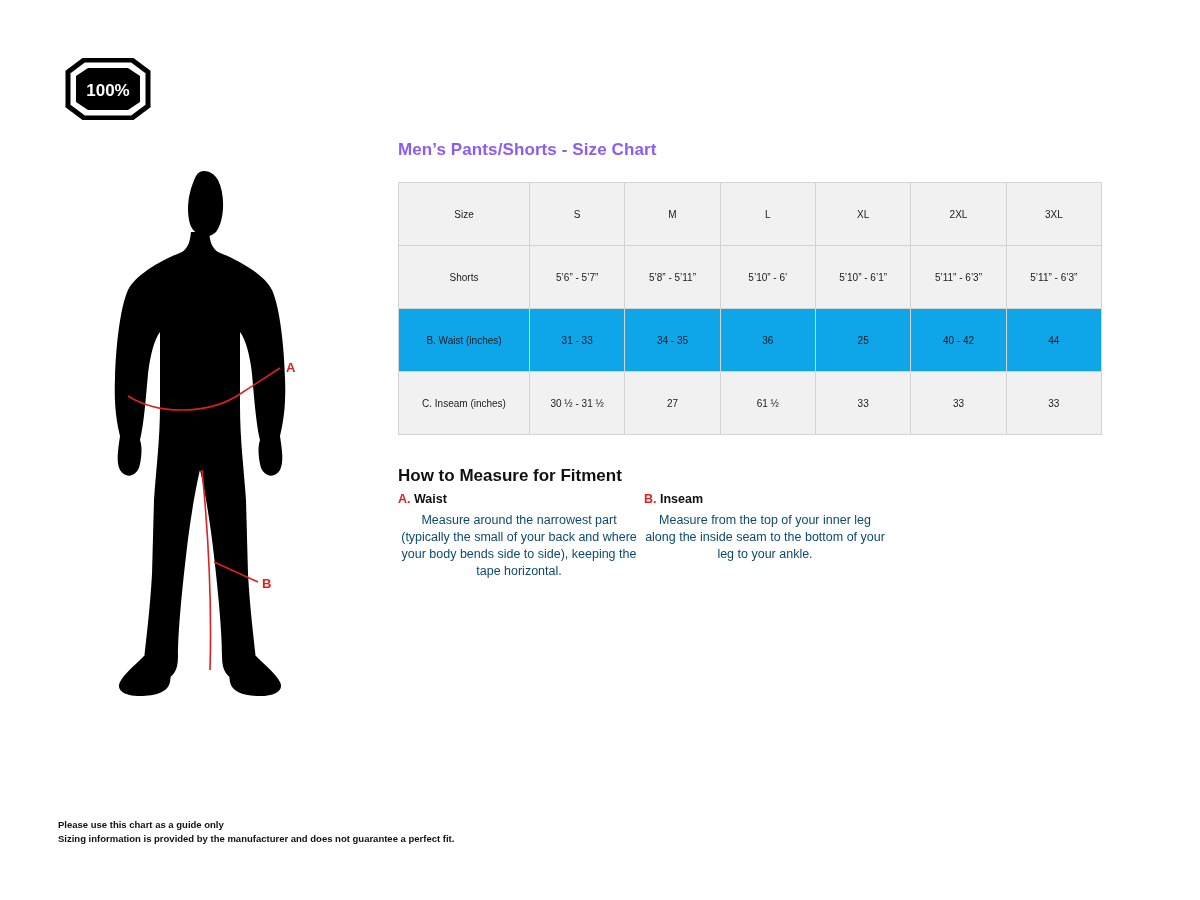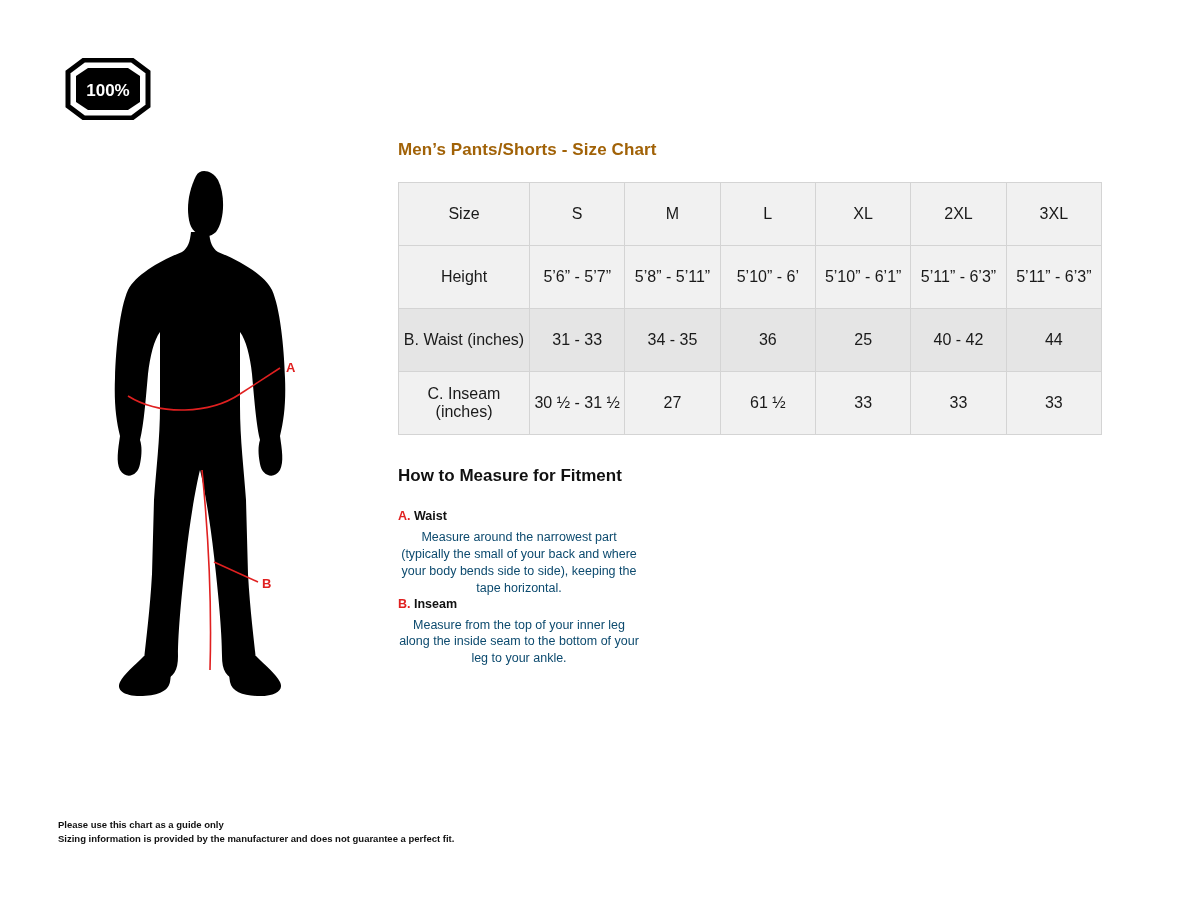--- a/index.html
+++ b/index.html
@@ -39,65 +39,64 @@
     position: absolute;
     left: 398px;
     top: 140px;
     width: 760px;
   }
 
   .chart-title {
     font-size: 17px;
     font-weight: bold;
     letter-spacing: 0.1px;
-    color: #a16207;
+    color: #8b5cf6;
     margin: 0 0 22px 0;
   }
 
   table.size-chart {
     border-collapse: collapse;
     table-layout: fixed;
     width: 704px;
-    font-size: 16px;
+    font-size: 10px;
   }
   table.size-chart td {
     border: 1px solid #d4d4d4;
     text-align: center;
     vertical-align: middle;
     height: 54px;
     padding: 4px 2px;
     color: #1a1a1a;
   }
   table.size-chart td.label-col {
     width: 126px;
   }
   table.size-chart tr.shaded td {
     background: #f1f1f1;
   }
   table.size-chart tr.plain td {
-    background: #e5e5e5;
+    background: #0ea5e9;
   }
 
   
   .howto {
     position: absolute;
     left: 398px;
     top: 466px;
     width: 760px;
   }
   .howto h2 {
     font-size: 17px;
     font-weight: bold;
-    margin: 0 0 23px 0;
+    margin: 0 0 6px 0;
     color: #111111;
   }
   .howto-cols {
     display: flex;
     gap: 0px;
-    flex-direction: column;
   }
   .howto-col {
     width: 242px;
     margin-right: 8px;
   }
   .howto-col + .howto-col {
     margin-left: 0px;
   }
   .howto-col:nth-child(2) {
     margin-left: 0px;
@@ -210,21 +209,21 @@
         <td class="label-col">Size</td>
         <td>S</td>
         <td>M</td>
         <td>L</td>
         <td>XL</td>
         <td>2XL</td>
         <td>3XL</td>
       </tr>
 
       <tr class="shaded">
-        <td class="label-col">Height</td>
+        <td class="label-col">Shorts</td>
         <td>5’6” - 5’7”</td>
         <td>5’8” - 5’11”</td>
         <td>5’10” - 6’</td>
         <td>5’10” - 6’1”</td>
         <td>5’11” - 6’3”</td>
         <td>5’11” - 6’3”</td>
       </tr>
 
       <tr class="plain">
         <td class="label-col">B. Waist (inches)</td>

